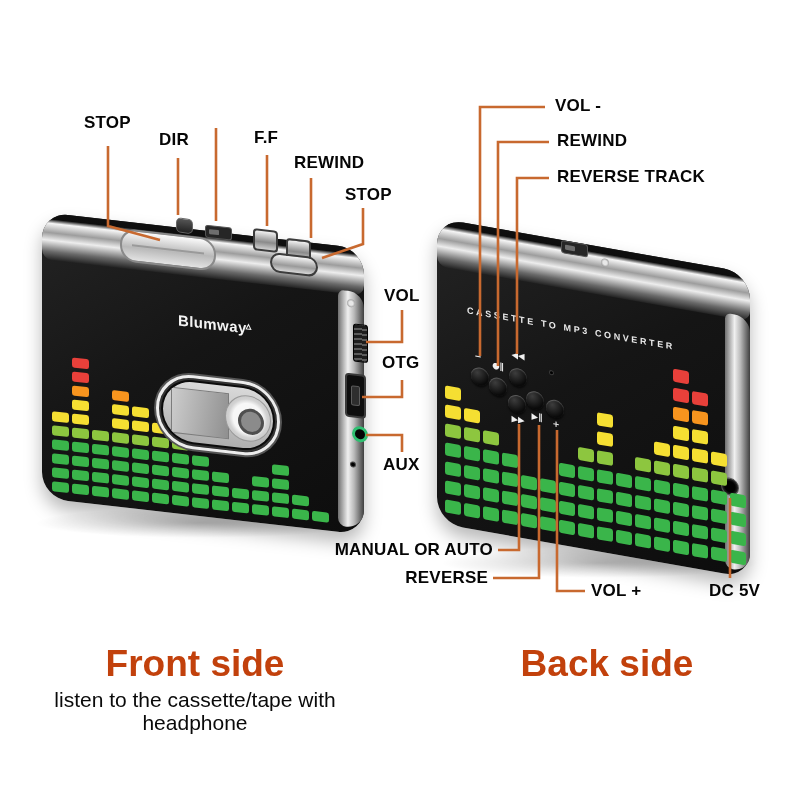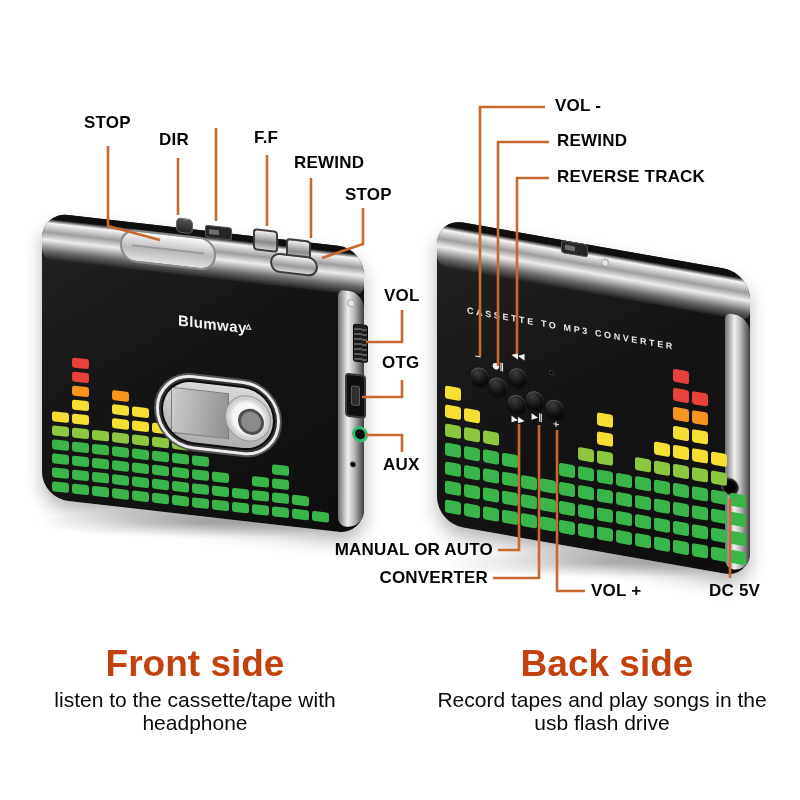--- a/index.html
+++ b/index.html
@@ -419,28 +419,24 @@
   <div class="label" style="left:254px; top:129px;text-align:right;">F.F</div>
   <div class="label" style="left:294px; top:154px;">REWIND</div>
   <div class="label" style="left:345px; top:186px;">STOP</div>
   <div class="label" style="left:384px; top:287px;">VOL</div>
   <div class="label" style="left:382px; top:354px;">OTG</div>
   <div class="label" style="left:383px; top:456px;">AUX</div>
   <div class="label" style="left:555px; top:97px;">VOL -</div>
   <div class="label" style="left:557px; top:132px;">REWIND</div>
   <div class="label" style="left:557px; top:168px;">REVERSE TRACK</div>
   <div class="label r" style="right:307px; top:541px;">MANUAL OR AUTO</div>
-  <div class="label r" style="right:312px; top:569px;">CONVERTER</div>
+  <div class="label r" style="right:312px; top:569px;">REVERSE</div>
   <div class="label" style="left:591px; top:582px;">VOL +</div>
   <div class="label" style="left:709px; top:582px;">DC 5V</div>
 
   <div class="title" style="left:55px; top:643px; width:280px;">Front side</div>
   <div class="sub" style="left:35px; top:689px; width:320px;">
     <div>listen to the cassette/tape with</div>
     <div>headphone</div>
   </div>
   <div class="title" style="left:467px; top:643px; width:280px;">Back side</div>
-  <div class="sub" style="left:432px; top:689px; width:340px;">
-    <div>Record tapes and play songs in the</div>
-    <div>usb flash drive</div>
-  </div>
 
 </div>
 
 </body></html>

